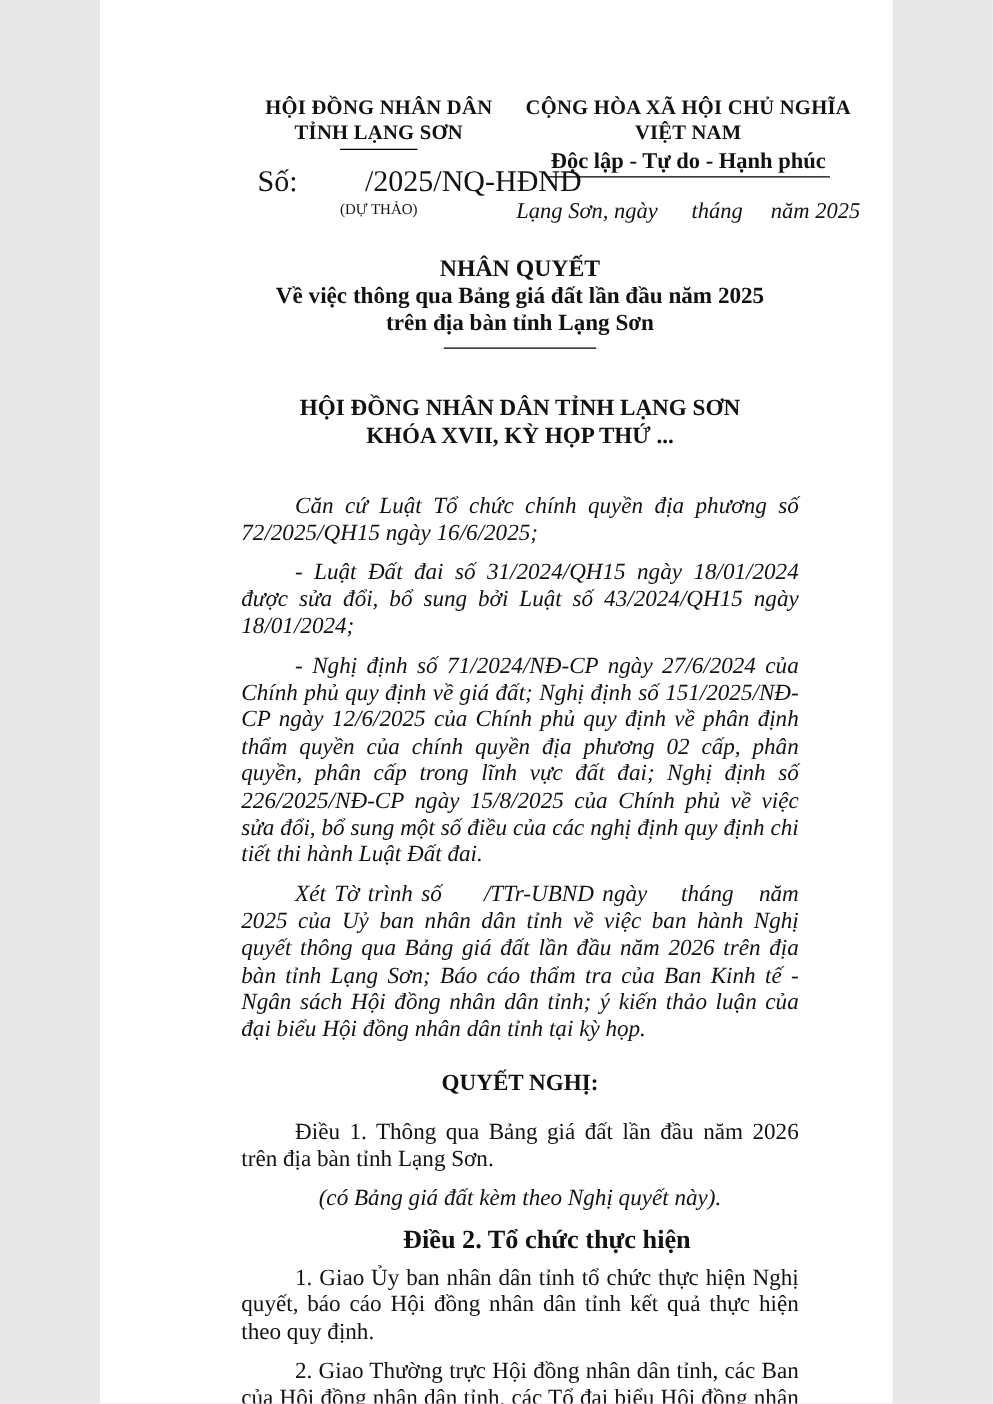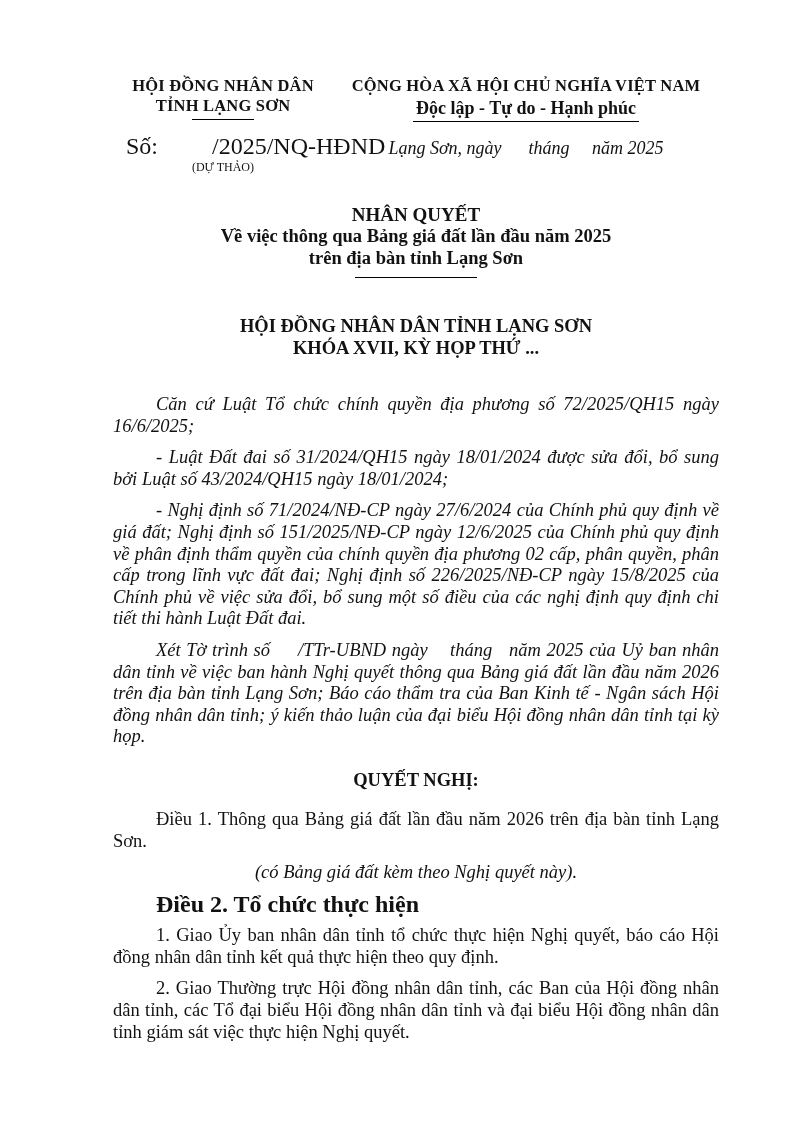--- a/index.html
+++ b/index.html
@@ -1,18 +1,18 @@
 <!DOCTYPE html>
 <html lang="vi"><head>
 <meta charset="utf-8">
 <style>
   html,body{margin:0;padding:0;background:#e8e8e8;}
   .page{
     position:relative;
-    width:794px;height:1123px;
+    width:634px;height:1123px;
     margin:0 auto;
     background:#ffffff;
     box-sizing:border-box;
     padding:76px 75px 40px 113px;
     font-family:"Liberation Serif","DejaVu Serif",serif;
     color:#121212;
     overflow:hidden;
   }
   
   .hdr{display:flex;}
@@ -33,21 +33,21 @@
   .title-sep{width:122px;border-bottom:1.3px solid #000;margin:8px auto 0;height:0;}
   
   .council{text-align:center;margin-top:38px;font-weight:bold;font-size:18.5px;line-height:21.5px;}
   
   .preamble{margin-top:35px;}
   p.pre{font-style:italic;text-align:justify;text-indent:43px;font-size:18.5px;line-height:21.6px;margin:0 0 10px;}
   .resolve{text-align:center;font-weight:bold;font-size:18.5px;line-height:22px;margin:21px 0 18px;}
   p.art{text-align:justify;text-indent:43px;font-size:18.5px;line-height:21.6px;margin:0 0 10px;}
   .art-label{font-weight:normal;}
   p.note{text-align:center;font-style:italic;font-size:18.5px;line-height:21.6px;margin:0 0 10px;}
-  p.art-heading{font-weight:bold;text-indent:43px;font-size:24px;line-height:21.6px;margin:0 0 10px;text-align:left;}
+  p.art-heading{font-weight:bold;text-indent:43px;font-size:21px;line-height:21.6px;margin:0 0 10px;text-align:center;}
 </style>
 </head>
 <body>
 
 <div class="page">
 
   <div class="hdr">
     <div class="hdr-left">
       <div class="org-line">HỘI ĐỒNG NHÂN DÂN</div>
       <div class="org-line">TỈNH LẠNG SƠN</div>

